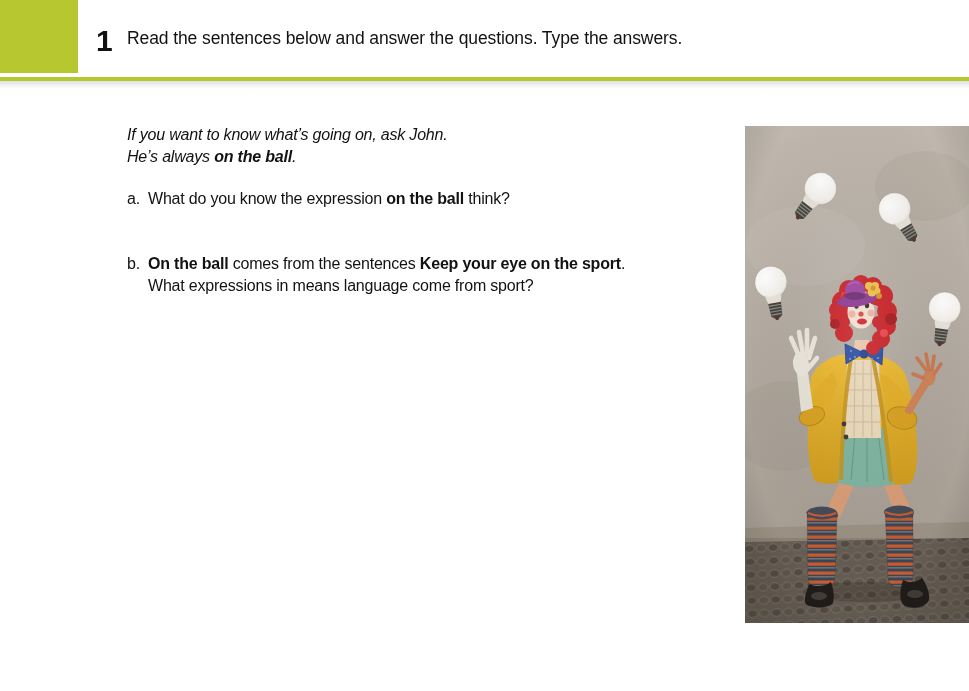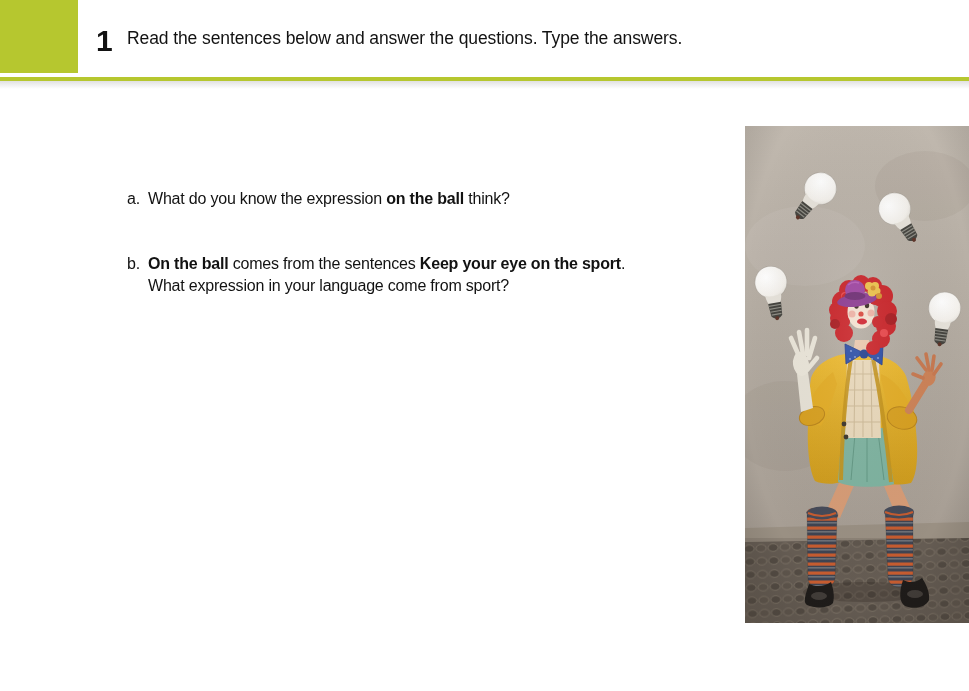--- a/index.html
+++ b/index.html
@@ -28,31 +28,33 @@
 
 <div class="page">
 
   <div class="green-square"></div>
   <div class="exercise-number">1</div>
   <div class="instruction">Read the sentences below and answer the questions. Type the answers.</div>
   <div class="green-line"></div>
   <div class="line-shadow"></div>
 
   <div class="passage">
+    <div>If you want to know what’s going on, ask John.</div>
+    <div><span>He’s always </span><b>on the ball</b><span>.</span></div>
   </div>
 
   <div class="question q-a">
     <span class="q-label">a.</span>
     <span class="q-text"><span>What do you know the expression </span><b>on the ball</b><span> think?</span></span>
   </div>
 
   <div class="question q-b">
     <span class="q-label">b.</span>
     <span class="q-text"><b>On the ball</b><span> comes from the sentences </span><b>Keep your eye on the sport</b><span>.</span><br>
-    <span>What expression in your language come from sport?</span></span>
+    <span>What expressions in means language come from sport?</span></span>
   </div>
 
   <div class="photo">
     <svg width="224" height="497" viewBox="0 0 224 497" xmlns="http://www.w3.org/2000/svg">
       <defs>
         <linearGradient id="wallg" x1="0" y1="0" x2="0" y2="1">
           <stop offset="0" stop-color="#c0b8ae"></stop>
           <stop offset="0.55" stop-color="#b2aaa0"></stop>
           <stop offset="1" stop-color="#a69d93"></stop>
         </linearGradient>

